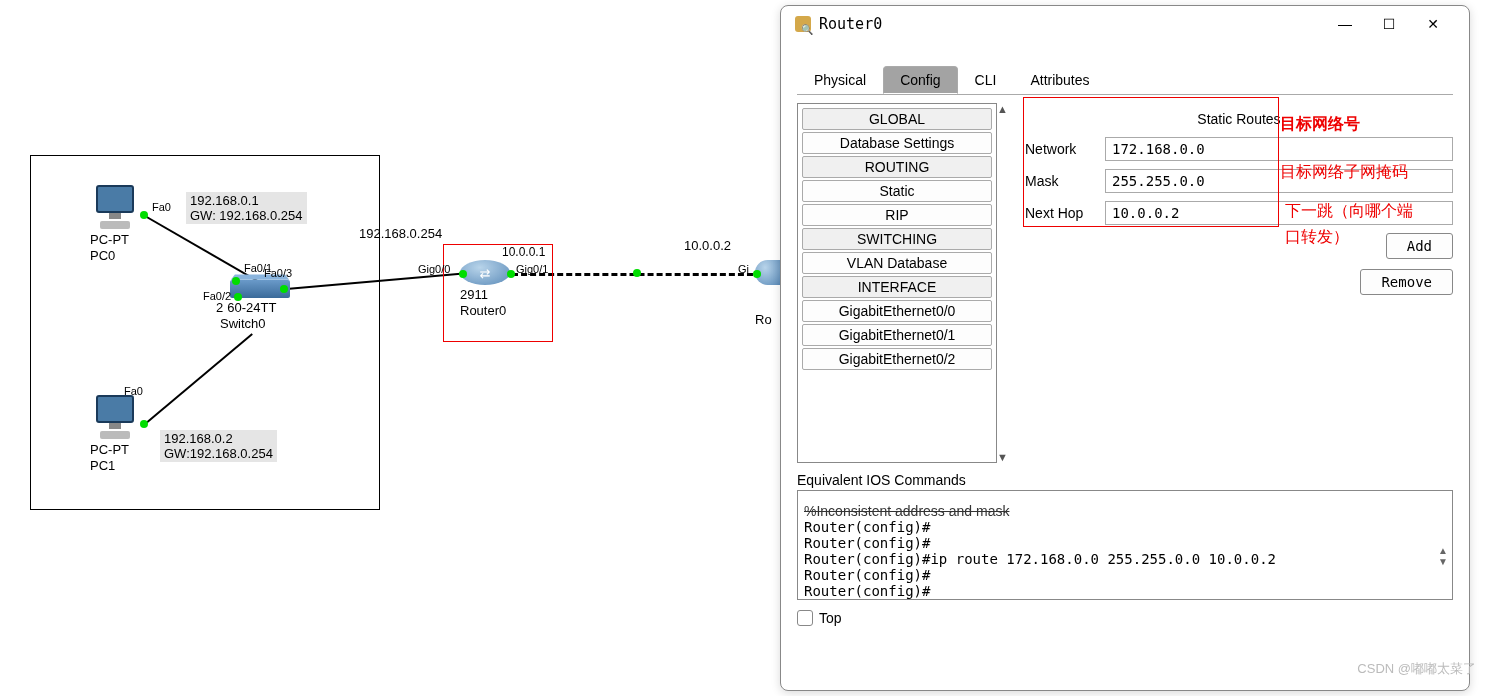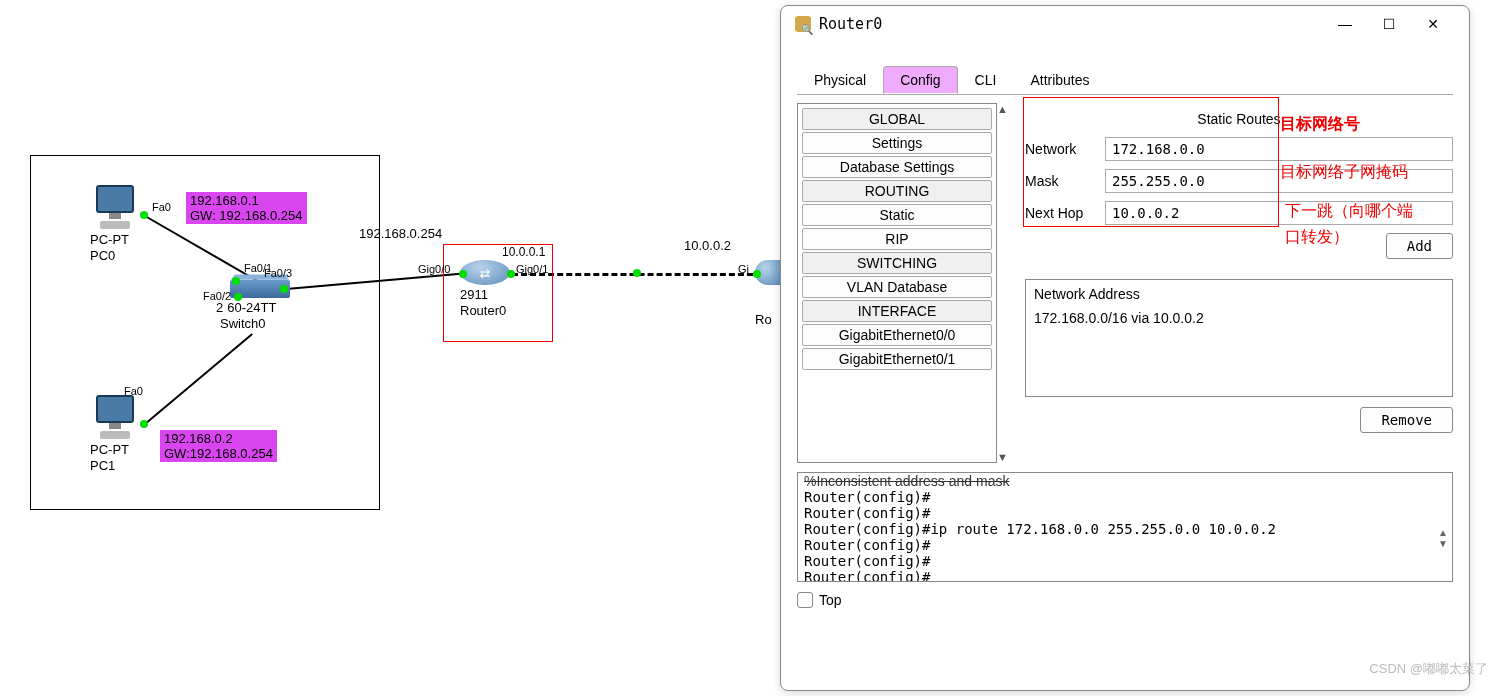--- a/index.html
+++ b/index.html
@@ -18,38 +18,38 @@
     
     .switch-icon { width: 60px; height: 18px; background: linear-gradient(#6a9ac9, #3a6a99); border-radius: 2px; position: relative; }
     .switch-icon::before { content: ''; position: absolute; top: -6px; left: 3px; right: 3px; height: 6px; background: #8ab4dd; transform: perspective(20px) rotateX(30deg); }
     
     .router-icon { width: 50px; height: 25px; background: radial-gradient(ellipse at 40% 30%, #b8d4ea, #5a8ab8); border-radius: 50%; position: relative; }
     .router-icon::after { content: '⇄'; position: absolute; top: 50%; left: 50%; transform: translate(-50%,-50%); font-size: 13px; color: #fff; }
     
     .link { position: absolute; background: #000; height: 2px; transform-origin: left center; z-index: 0; }
     .port-dot { position: absolute; width: 8px; height: 8px; background: #0d0; border-radius: 50%; z-index: 2; }
     .port-label { position: absolute; font-size: 11px; color: #000; white-space: nowrap; }
-    .ip-label { position: absolute; font-size: 13px; background: #d946ef; padding: 1px 4px; white-space: nowrap; }
+    .ip-label { position: absolute; font-size: 13px; background: #e5e5e5; padding: 1px 4px; white-space: nowrap; }
     
     .dashed { background: none; border-top: 3px dashed #000; height: 0; }
     
     .router-hilite { position: absolute; border: 1px solid #e00; }
     .router2-partial { position: absolute; width: 25px; height: 25px; background: radial-gradient(ellipse at 40% 30%, #b8d4ea, #5a8ab8); border-radius: 50% 0 0 50%; overflow: hidden; }
     
     
     .window { position: absolute; left: 780px; top: 5px; width: 690px; height: 686px; border: 1px solid #888; border-radius: 8px; background: #fff; box-shadow: 0 2px 10px rgba(0,0,0,.15); display: flex; flex-direction: column; }
     .titlebar { height: 36px; display: flex; align-items: center; padding: 0 14px; }
     .titlebar .ico { width: 16px; height: 16px; background: #d4a84a; border-radius: 3px; margin-right: 8px; position: relative; }
     .titlebar .ico::after { content: '🔍'; font-size: 10px; position: absolute; bottom: -3px; right: -3px; }
     .titlebar .title { flex: 1; font-size: 15px; font-family: Consolas, monospace; }
     .winbtn { width: 44px; height: 28px; display: flex; align-items: center; justify-content: center; font-size: 14px; }
     
     .tabs { display: flex; padding: 0 16px; border-bottom: none; font-family: Consolas, monospace; margin-top: 24px; }
     .tab { padding: 5px 16px; border: 1px solid transparent; cursor: pointer; }
-    .tab.active { border: 1px solid #aaa; border-bottom: 1px solid #fff; border-radius: 4px 4px 0 0; background: #f0abfc; position: relative; z-index: 2; }
+    .tab.active { border: 1px solid #aaa; border-bottom: 1px solid #fff; border-radius: 4px 4px 0 0; background: #a3a3a3; position: relative; z-index: 2; }
     
     .config-body { display: flex; gap: 14px; padding: 0 16px 10px; flex: 0 0 auto; font-family: Consolas, monospace; }
     .nav { width: 200px; border: 1px solid #888; padding: 4px; height: 360px; }
     .nav-list { display: flex; flex-direction: column; gap: 2px; }
     .nav-item { border: 1px solid #aaa; background: #fdfdfd; text-align: center; padding: 2px 0; font-size: 14px; cursor: pointer; border-radius: 2px; }
     .nav-item.hdr { background: #f0f0f0; font-weight: normal; }
     .scroll-arrow { width: 14px; display: flex; flex-direction: column; justify-content: space-between; font-size: 11px; color: #555; }
     
     .form { flex: 1; }
     .form-title { text-align: center; padding: 8px 0 10px; }
@@ -60,29 +60,29 @@
     .add-row { text-align: right; margin-top: 4px; }
     .route-list { border: 1px solid #888; margin-top: 20px; height: 118px; padding: 6px 8px; }
     .route-list .hdr2 { margin-bottom: 8px; }
     .remove-row { text-align: right; margin-top: 10px; }
     
     .red-box1 { position: absolute; border: 1px solid #e00; left: 1023px; top: 97px; width: 256px; height: 130px; pointer-events: none; }
     .annot { position: absolute; color: #e00; font-size: 16px; line-height: 1.5; white-space: nowrap; }
     
     .ios { margin: 0 16px; font-family: Consolas, monospace; }
     .ios-label { margin-bottom: 2px; }
-    .ios-term { border: 1px solid #888; padding: 0 6px 4px; font-size: 14px; height: 110px; overflow: hidden; position: relative; }
+    .ios-term { border: 1px solid #888; padding: 12px 6px 4px; font-size: 14px; height: 110px; overflow: hidden; position: relative; }
     .ios-term .line1 { text-decoration: line-through; color: #333; margin: 0; }
     .ios-term pre { margin: 0; font-family: Consolas, monospace; }
     .mini-scroll { position: absolute; right: 2px; top: 50%; width: 12px; font-size: 10px; color: #666; }
     
     .footer { padding: 10px 16px; display: flex; align-items: center; font-family: Consolas, monospace; }
     .footer .chk { width: 16px; height: 16px; border: 1px solid #888; border-radius: 3px; margin-right: 6px; }
     
-    .watermark { position: absolute; right: 0; bottom: 18px; color: #bbb; font-size: 13px; }
+    .watermark { position: absolute; right: 12px; bottom: 18px; color: #bbb; font-size: 13px; }
   </style>
 </head>
 <body>
 
 <div class="canvas">
   <div class="selection-box"></div>
 
   <div class="link" style="left:145px; top:215px; width:130px; transform:rotate(30deg);"></div>
   <div class="link" style="left:145px; top:423px; width:140px; transform:rotate(-40deg);"></div>
   <div class="link" style="left:275px; top:289px; width:195px; transform:rotate(-5deg);"></div>
@@ -155,30 +155,30 @@
     <div class="tab active">Config</div>
     <div class="tab">CLI</div>
     <div class="tab">Attributes</div>
   </div>
 
   <div class="config-body" style="border-top:1px solid #aaa; margin:0 16px -1px; padding:8px 0 10px;">
     <div style="display:flex;">
       <div class="nav">
         <div class="nav-list">
           <div class="nav-item hdr">GLOBAL</div>
-          <div class="nav-item">Settings</div>
           <div class="nav-item">Database Settings</div>
           <div class="nav-item hdr">ROUTING</div>
           <div class="nav-item">Static</div>
           <div class="nav-item">RIP</div>
           <div class="nav-item hdr">SWITCHING</div>
           <div class="nav-item">VLAN Database</div>
           <div class="nav-item hdr">INTERFACE</div>
           <div class="nav-item">GigabitEthernet0/0</div>
           <div class="nav-item">GigabitEthernet0/1</div>
+          <div class="nav-item">GigabitEthernet0/2</div>
         </div>
       </div>
       <div class="scroll-arrow">
           <span>▲</span>
           <span>▼</span>
         </div>
     </div>
 
     <div class="form">
       <div class="form-title">Static Routes</div>
@@ -188,29 +188,26 @@
       </div>
       <div class="form-row">
         <label>Mask</label>
         <input value="255.255.0.0" style="">
       </div>
       <div class="form-row">
         <label>Next Hop</label>
         <input value="10.0.0.2" style="">
       </div>
       <div class="add-row"><button class="btn">Add</button></div>
-      <div class="route-list">
-        <div class="hdr2">Network Address</div>
-        <div>172.168.0.0/16 via 10.0.0.2</div>
-      </div>
       <div class="remove-row"><button class="btn">Remove</button></div>
     </div>
   </div>
 
   <div class="ios">
+    <div class="ios-label">Equivalent IOS Commands</div>
     <div class="ios-term">
       <div class="line1">%Inconsistent address and mask</div>
       <pre>Router(config)#
 Router(config)#
 Router(config)#ip route 172.168.0.0 255.255.0.0 10.0.0.2
 Router(config)#
 Router(config)#
 Router(config)#</pre>
       <div class="mini-scroll">▲<br>▼</div>
     </div>

